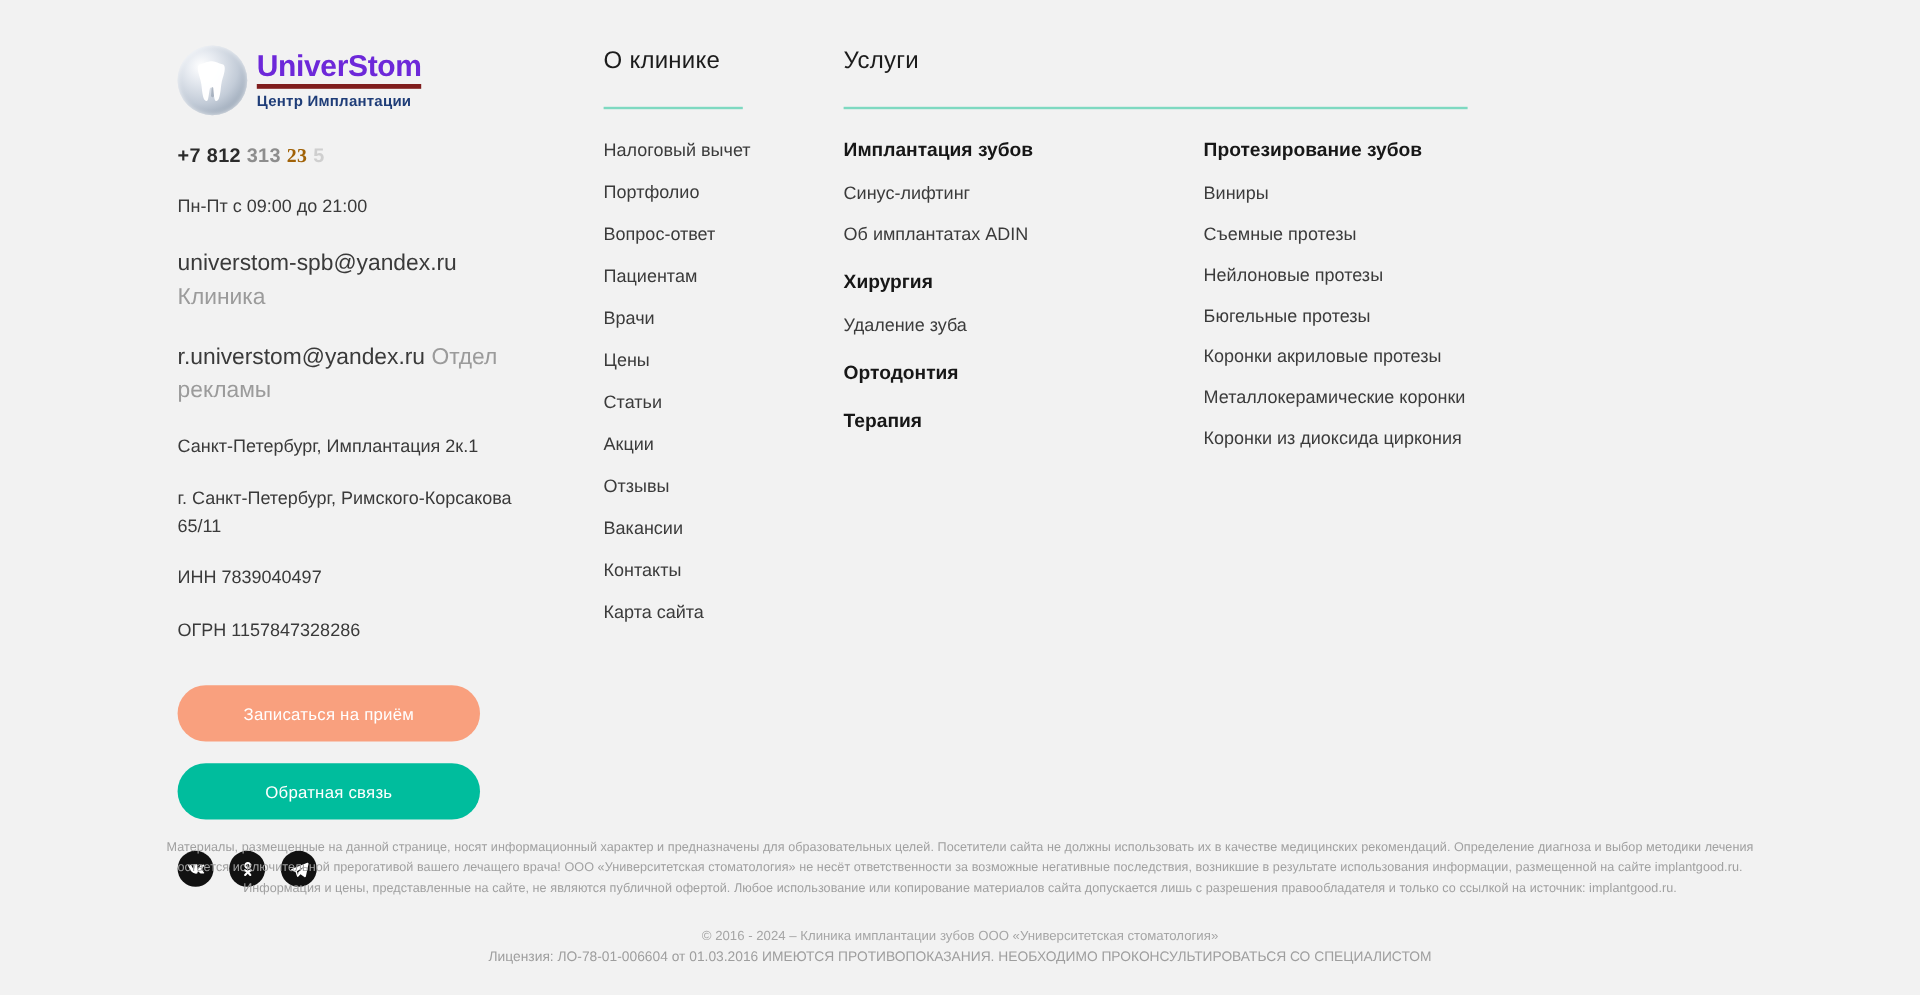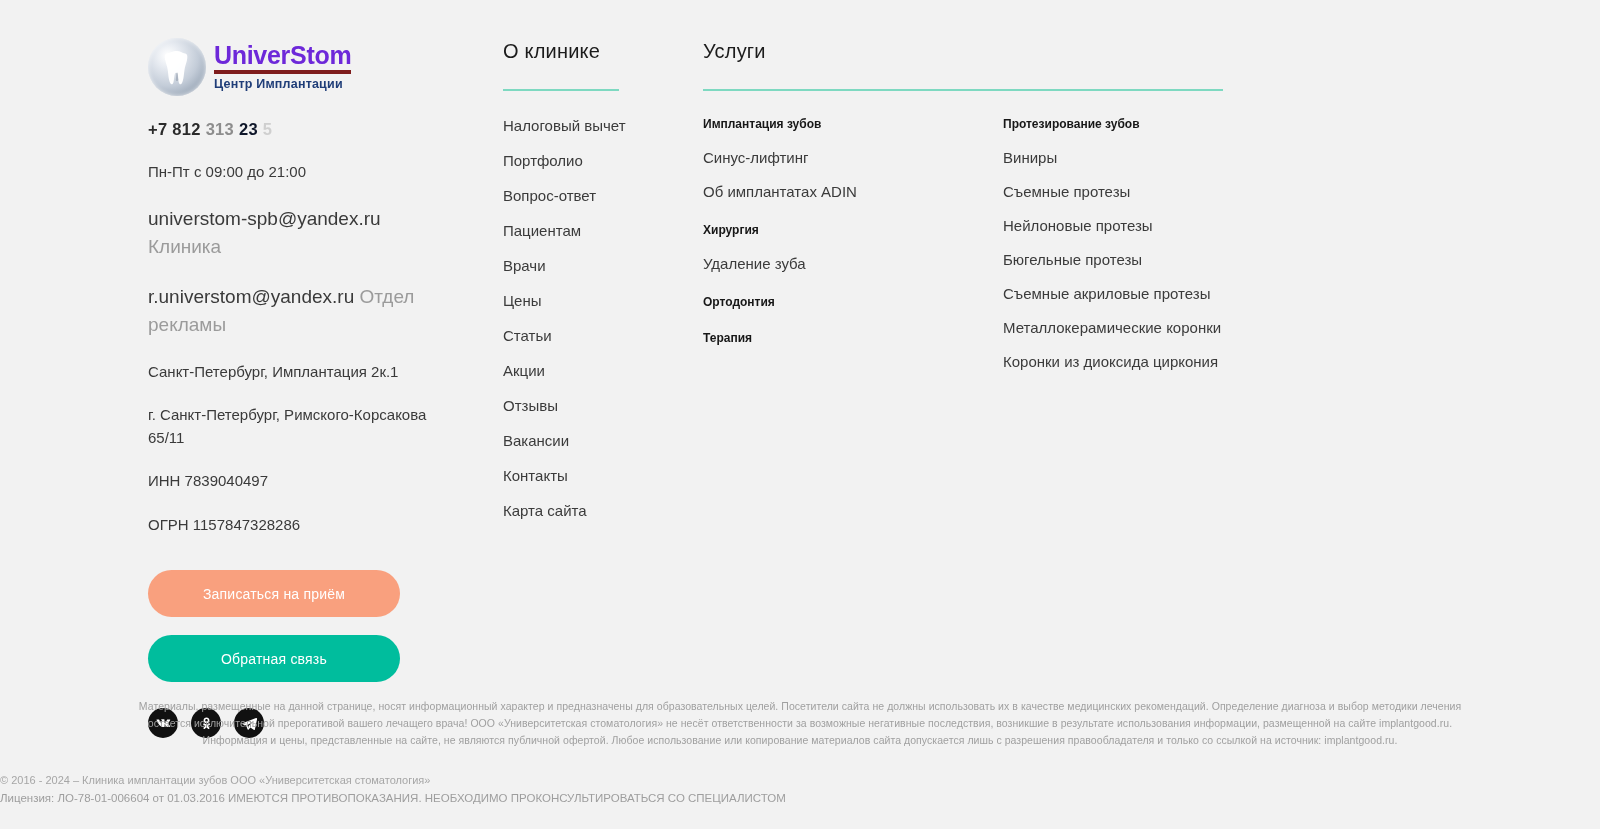--- a/index.html
+++ b/index.html
@@ -88,21 +88,21 @@
 
   .phone {
     font-size: 16.5px;
     font-weight: 700;
     margin: 0 0 22px 0;
     letter-spacing: .3px;
     white-space: nowrap;
   }
   .phone .p1 { color: #2b2b2b; }
   .phone .p2 { color: #8d8d8d; }
-  .phone .p3 { color: #0f172a; }
+  .phone .p3 { color: #a16207; font-family: Liberation Serif, serif; }
   .phone .p4 { color: #cfcfcf; }
 
   .contact-line {
     font-size: 15px;
     line-height: 1.5;
     margin: 0 0 21px 0;
     color: #3a3a3a;
   }
   .contact-line.small { font-size: 19px; }
   .contact-line .muted { color: #9b9b9b; }
@@ -182,21 +182,21 @@
 
   .svc-grid {
     display: flex;
     gap: 0;
   }
   .svc-col { width: 300px; }
   .svc-col.second { width: 220px; }
 
   .svc-group { margin-bottom: 22px; }
   .svc-group-title {
-    font-size: 12px;
+    font-size: 16px;
     font-weight: 700;
     color: #171717;
     margin: 0 0 18px 0;
     cursor: pointer;
   }
   .svc-items { list-style: none; margin: 0; padding: 0; }
   .svc-items li { margin: 0 0 16px 0; }
   .svc-items a {
     font-size: 15px;
     color: #3b3b3b;
@@ -215,21 +215,21 @@
     line-height: 1.62;
     color: #a0a0a0;
     letter-spacing: .05px;
   }
 
   .copyright {
     position: absolute;
     left: 0;
     top: 771px;
     width: 1600px;
-    text-align: left;
+    text-align: center;
     font-size: 11px;
     line-height: 1.68;
     color: #a6a6a6;
   }
   .copyright .license { font-size: 11.5px; color: #9e9e9e; }
 </style>
 </head>
 <body>
 
 <div class="footer-wrap">
@@ -344,21 +344,21 @@
             </div>
           </div>
         <div class="svc-col second" id="svc-col-2">
             <div class="svc-group">
               <div class="svc-group-title">Протезирование зубов</div>
               <ul class="svc-items">
                 <li><a>Виниры</a></li>
                 <li><a>Съемные протезы</a></li>
                 <li><a>Нейлоновые протезы</a></li>
                 <li><a>Бюгельные протезы</a></li>
-                <li><a>Съемные акриловые протезы</a></li>
+                <li><a>Коронки акриловые протезы</a></li>
                 <li><a>Металлокерамические коронки</a></li>
                 <li><a>Коронки из диоксида циркония</a></li>
               </ul>
             </div>
           </div>
       </div>
     </div>
   </div>
 
   <div class="disclaimer">

